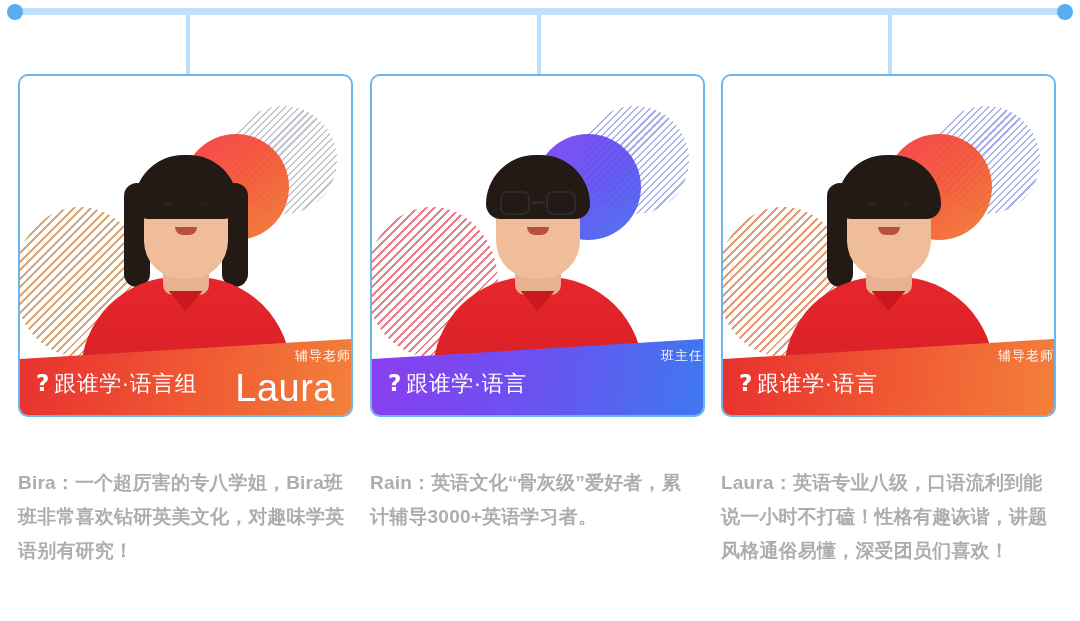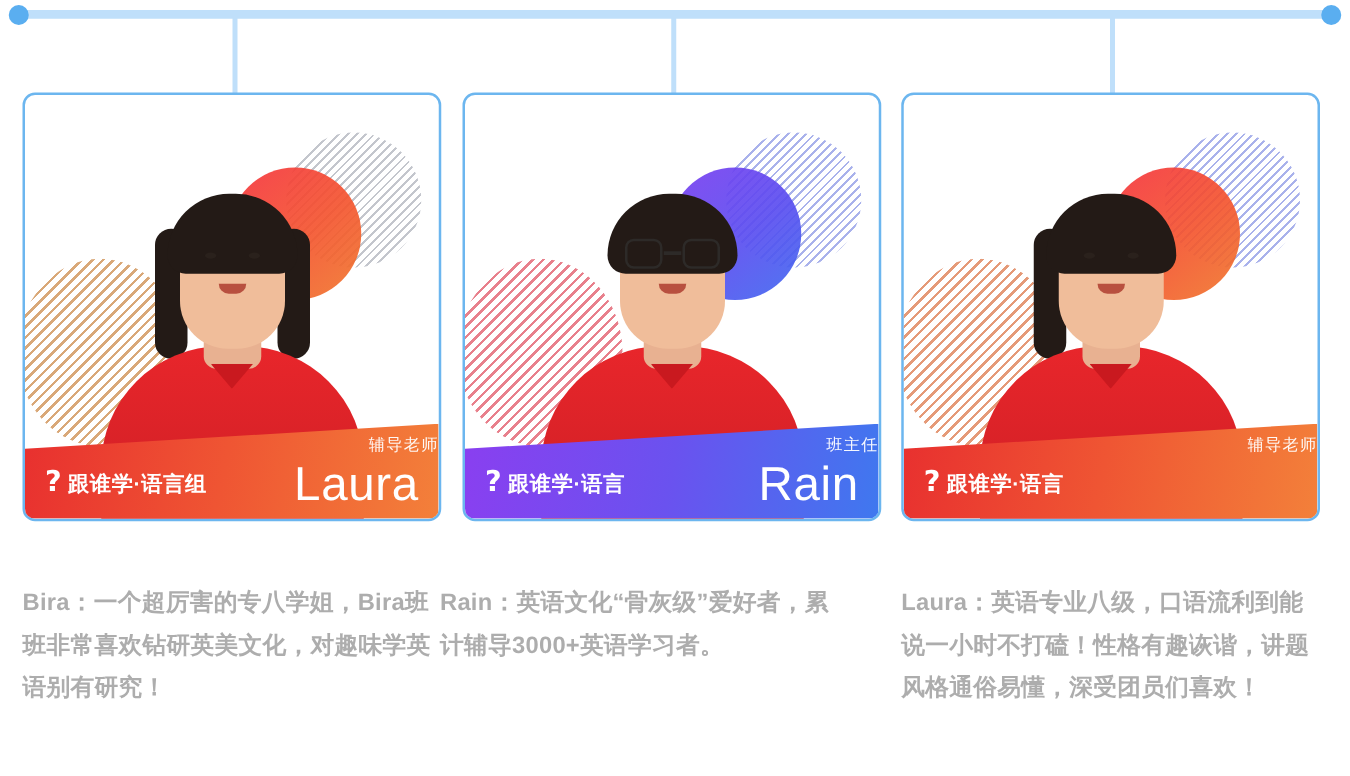--- a/index.html
+++ b/index.html
@@ -152,21 +152,21 @@
 
   .brand{
     position:absolute; left:16px; bottom:16px;
     display:flex; align-items:center; gap:5px;
   }
   .brand-mark{
     font-size:23px; font-weight:700; color:#ffffff; line-height:1;
     transform:translateY(-1px); font-family:"DejaVu Sans",sans-serif;
   }
   .brand-text{
-    font-size:17px; font-weight:700; color:#ffffff; letter-spacing:.5px;
+    font-size:22px; font-weight:400; color:#ffffff; letter-spacing:.5px;
     white-space:nowrap;
   }
   .role{
     position:absolute; right:0; bottom:50px;
     font-size:13px; color:#ffffff; opacity:.95; letter-spacing:1px;
     white-space:nowrap;
   }
   .tname{
     position:absolute; right:16px; bottom:8px;
     font-size:38px; color:#ffffff; line-height:1;
@@ -175,21 +175,21 @@
   }
 
   
   .descs{ position:absolute; left:0; top:466px; width:1080px; }
   .desc{
     position:absolute; top:0; width:330px;
     font-size:19px; font-weight:700; line-height:34px;
     color:#adadad; letter-spacing:.2px;
   }
   .desc.d1{ left:18px; }
-  .desc.d2{ left:352px; }
+  .desc.d2{ left:370px; }
   .desc.d3{ left:721px; }
 </style>
 </head>
 <body>
 
 <div id="root">
 
   <div class="timeline">
     <div class="timeline-line"></div>
     <div class="timeline-dot left"></div>
@@ -251,21 +251,20 @@
           <div class="p-collar"></div>
           <div class="p-logo">跟谁学</div>
         </div>
 
         <div class="banner cool"></div>
         <div class="brand">
           <span class="brand-mark">?</span>
           <span class="brand-text">跟谁学·语言</span>
         </div>
         <div class="role">班主任</div>
-        <div class="tname">Rain</div>
       </div>
     </div>
 
     <div class="card k3">
       <div class="card-canvas">
         <div class="deco-hatch violet"></div>
         <div class="deco-solid red"></div>
         <div class="deco-arc orange"></div>
 
         <div class="person">

